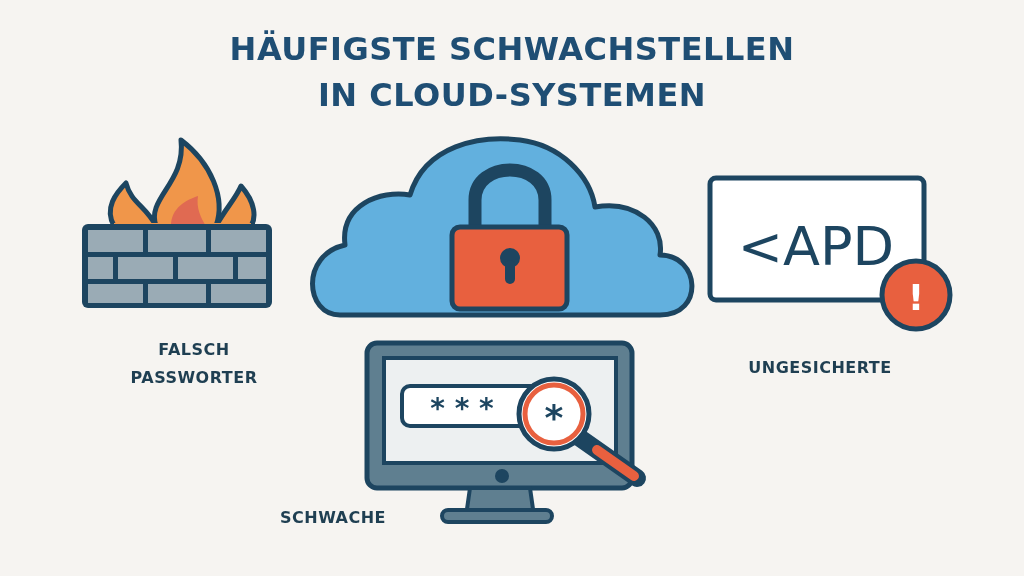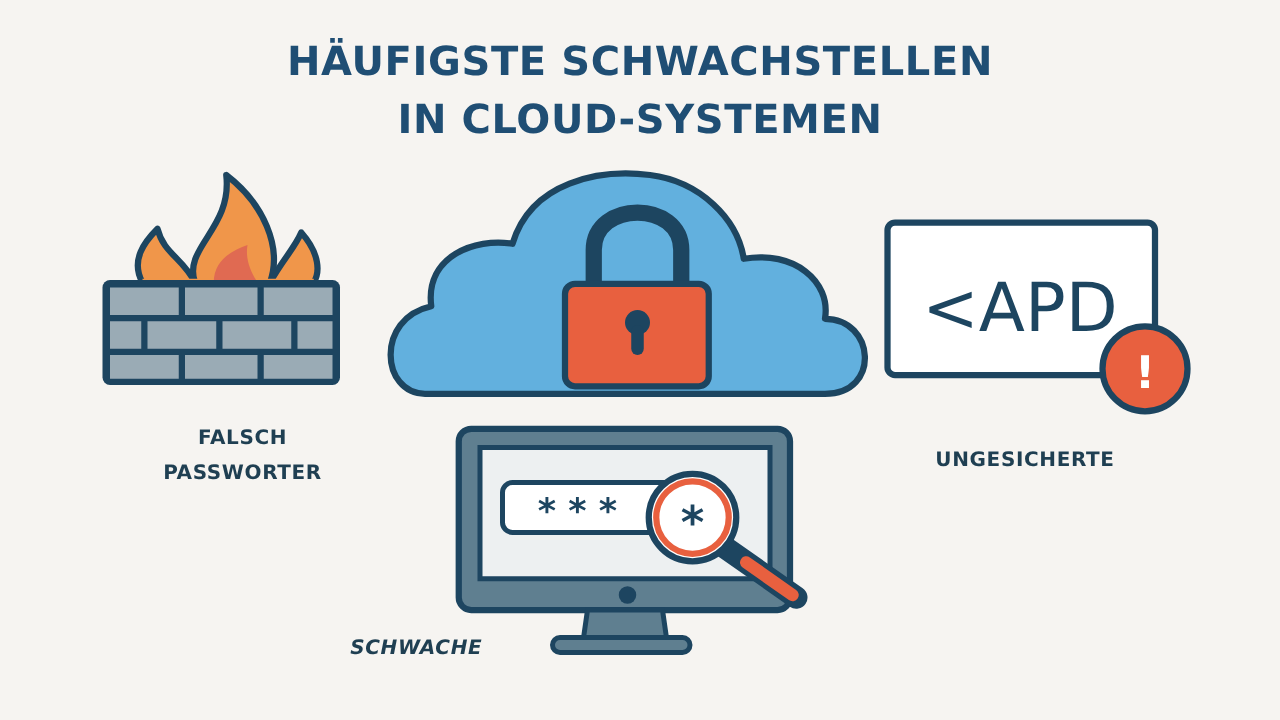--- a/index.html
+++ b/index.html
@@ -84,15 +84,15 @@
 
 <div class="label" style="left:76px;top:336px;width:236px;">
   <div>FALSCH</div>
   <div>PASSWORTER</div>
 </div>
 
 <div class="label" style="left:680px;top:334px;width:280px;margin-top:20px;">
   <div>UNGESICHERTE</div>
 </div>
 
-<div class="label" style="left:218px;top:504px;width:230px;font-style:italic;">
+<div class="label" style="left:218px;top:504px;width:230px;">
   <div>SCHWACHE</div>
 </div>
 
 </body></html>

